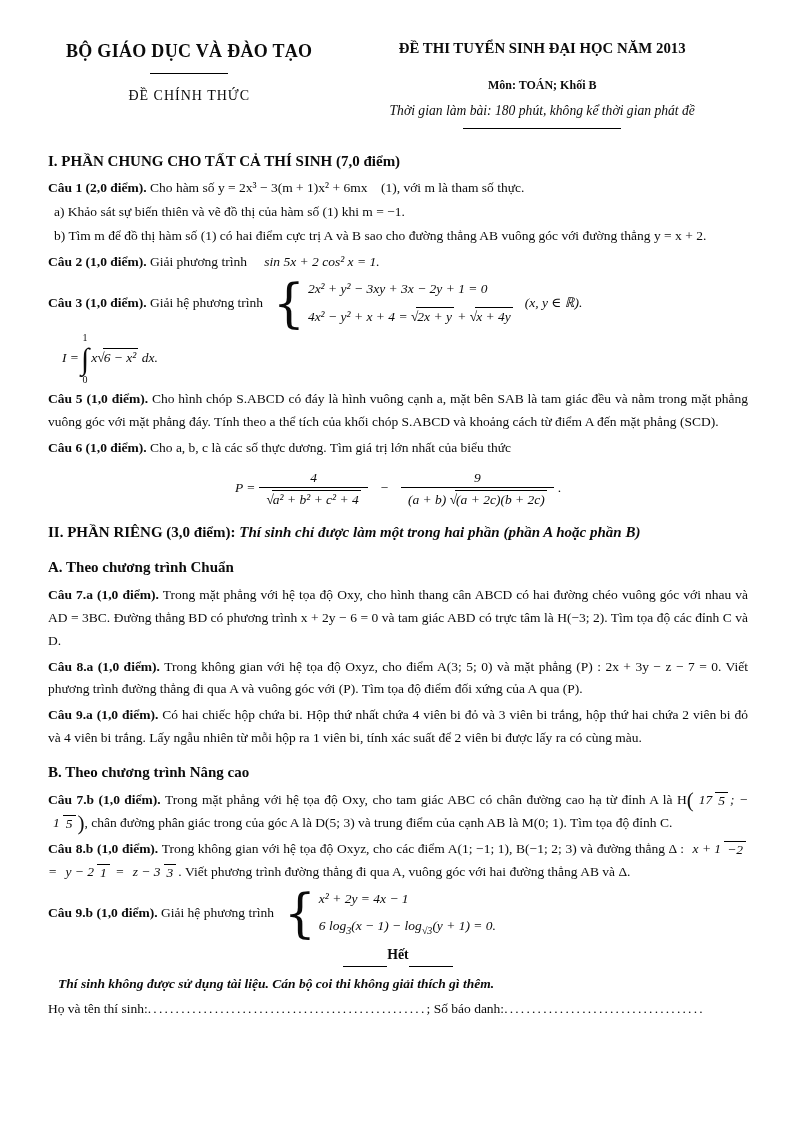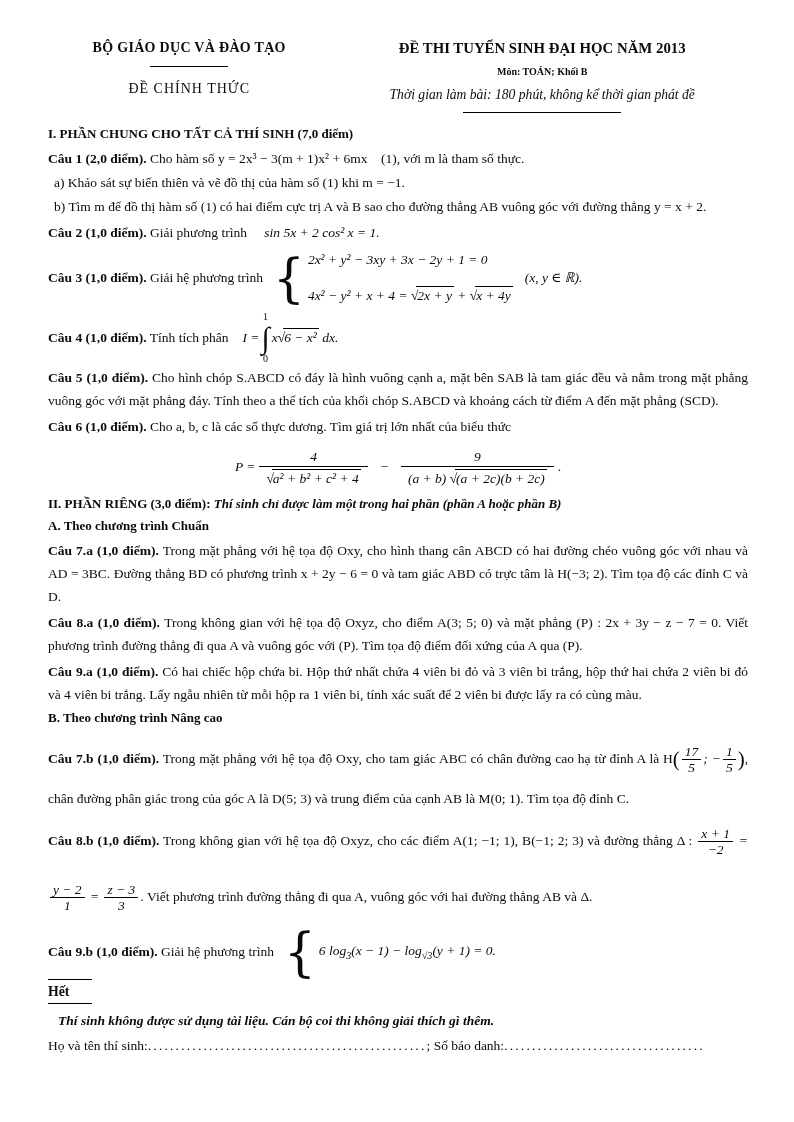--- a/index.html
+++ b/index.html
@@ -6,64 +6,64 @@
   .page {
     position:relative; width:794px; height:1122px; margin:0 auto;
     background:#ffffff; color:#0b0b0b; overflow:hidden;
     font-family:"Liberation Serif","DejaVu Serif",serif;
     font-size:13.5px; line-height:1.7;
   }
   
   .hdr { display:flex; padding:36px 40px 0 48px; }
   .hdr-left  { width:40%; text-align:center; }
   .hdr-right { width:60%; text-align:center; }
-  .ministry  { font-weight:bold; font-size:14px; letter-spacing:.3px; }
+  .ministry  { font-weight:bold; font-size:18px; letter-spacing:.3px; }
   .hrule-sm  { width:78px;  border-top:1.3px solid #000; margin:6px auto 10px auto; }
   .hrule-md  { width:158px; border-top:1.3px solid #000; margin:6px auto 0 auto; }
   .official  { font-size:14px; letter-spacing:1px; }
   .exam-title{ font-weight:bold; font-size:14.8px; }
-  .subject   { font-weight:bold; font-size:10px; margin-top:2px; }
+  .subject   { font-weight:bold; font-size:12px; margin-top:14px; }
   .duration  { font-style:italic; font-size:13.6px; margin-top:3px; }
   
   .doc { padding:10px 46px 0 48px; }
-  .sec-title { font-weight:bold; font-size:13px; }
+  .sec-title { font-weight:bold; font-size:15px; margin-top:10px; }
   .sec-title .it { font-style:italic;text-align:right; }
   .q  { margin-top:3px; text-align:justify; }
   .ql { font-weight:bold; }
   .sub-item { margin-top:1px; text-align:justify; padding-left:6px; }
   .math { font-style:italic; }
   .mrow { display:flex; align-items:center; margin-top:4px; }
   .brace { font-size:50px; font-weight:normal; line-height:.9;
            font-family:"DejaVu Serif",serif; margin:0 3px 0 10px; transform:scaleY(1.05); }
-  .cases { display:inline-flex; flex-direction:column; gap:13px; text-align:left; }
+  .cases { display:inline-flex; flex-direction:column; gap:5px; text-align:left; }
   .cases > span { display:block; }
   
   .rsign { font-style:normal; margin-right:-2px; }
   .rad   { border-top:1.2px solid #000; padding:1px 2px 0 1px; }
   
-  .frac { display:inline-flex; flex-direction:column; vertical-align:middle;
-          text-align:center; line-height:1.15; margin:12px 2px; }
+  .frac { display:inline-flex; flex-direction:row; vertical-align:middle;
+          text-align:center; line-height:1.15; margin:0 2px; }
   .frac .fden { border-top:1px solid #000; }
   .frac .fnum, .frac .fden { padding:0 3px; }
   .bp { font-size:21px; vertical-align:-3px; line-height:1; }
   
   .formula { display:flex; justify-content:center; align-items:center; margin:8px 0 4px 0; }
   .dfrac { display:inline-flex; flex-direction:column; align-items:center;
            text-align:center; line-height:1.45; margin:0 4px; }
   .dfrac .dden { border-top:1.2px solid #000; padding:2px 7px 0 7px; }
   .dfrac .dnum { padding:0 7px; }
   
   .int-wrap { display:inline-flex; flex-direction:column; align-items:center;
               line-height:1; margin:0 2px; }
   .int-lim  { font-size:10px; font-style:normal; }
   .int-sign { font-size:30px; font-style:normal; padding:1px 0; }
   .msub { font-size:10px; vertical-align:-4px; font-style:italic; }
   .gap-l { margin-left:14px; }
   
-  .het { display:flex; justify-content:center; align-items:flex-start; margin-top:4px;flex-direction:column; }
+  .het { display:flex; justify-content:center; align-items:flex-end; margin-top:4px; }
   .het b { font-size:13.8px; }
   .het-rule { width:44px; border-top:1.1px solid #000; }
   .foot-note { font-weight:bold; font-style:italic; margin-top:6px; padding-left:10px; }
   .fill-line { margin-top:2px; white-space:nowrap; overflow:hidden; }
   .dots { letter-spacing:2.2px; }
 </style>
 </head>
 <body>
 
 <div class="page">
@@ -106,24 +106,20 @@
       </span>
       <span class="brace">{</span>
       <span class="cases">
         <span class="math">2x² + y² − 3xy + 3x − 2y + 1 = 0</span>
         <span class="math"><span>4x² − y² + x + 4 = </span><span class="rsign">√</span><span class="rad">2x + y</span><span> + </span><span class="rsign">√</span><span class="rad">x + 4y</span></span>
       </span>
       <span class="math" style="margin-left:12px">(x, y ∈ ℝ).</span>
     </div>
 
     <div class="mrow">
-      <span>
-        <b class="ql">Câu 4 (1,0 điểm).</b>
-        <span>Tính tích phân</span>
-      </span>
       <span class="math gap-l">I = </span>
       <span class="int-wrap">
         <span class="int-lim">1</span>
         <span class="int-sign">∫</span>
         <span class="int-lim">0</span>
       </span>
       <span class="math"><span>x</span><span class="rsign">√</span><span class="rad">6 − x²</span><span> dx.</span></span>
     </div>
 
     <div class="q">
@@ -195,20 +191,21 @@
         </span><span>. Viết phương trình đường thẳng đi qua A, vuông góc với hai đường thẳng AB và Δ.</span>
     </div>
 
     <div class="mrow">
       <span>
         <b class="ql">Câu 9.b (1,0 điểm).</b>
         <span>Giải hệ phương trình</span>
       </span>
       <span class="brace">{</span>
       <span class="cases">
+        <span class="math">x² + 2y = 4x − 1</span>
         <span class="math"><span>6 log</span><span class="msub">3</span><span>(x − 1) − log</span><span class="msub">√3</span><span>(y + 1) = 0.</span></span>
       </span>
     </div>
 
     <div class="het">
       <span class="het-rule"></span>
         <b>Hết</b>
         <span class="het-rule"></span>
     </div>
 

